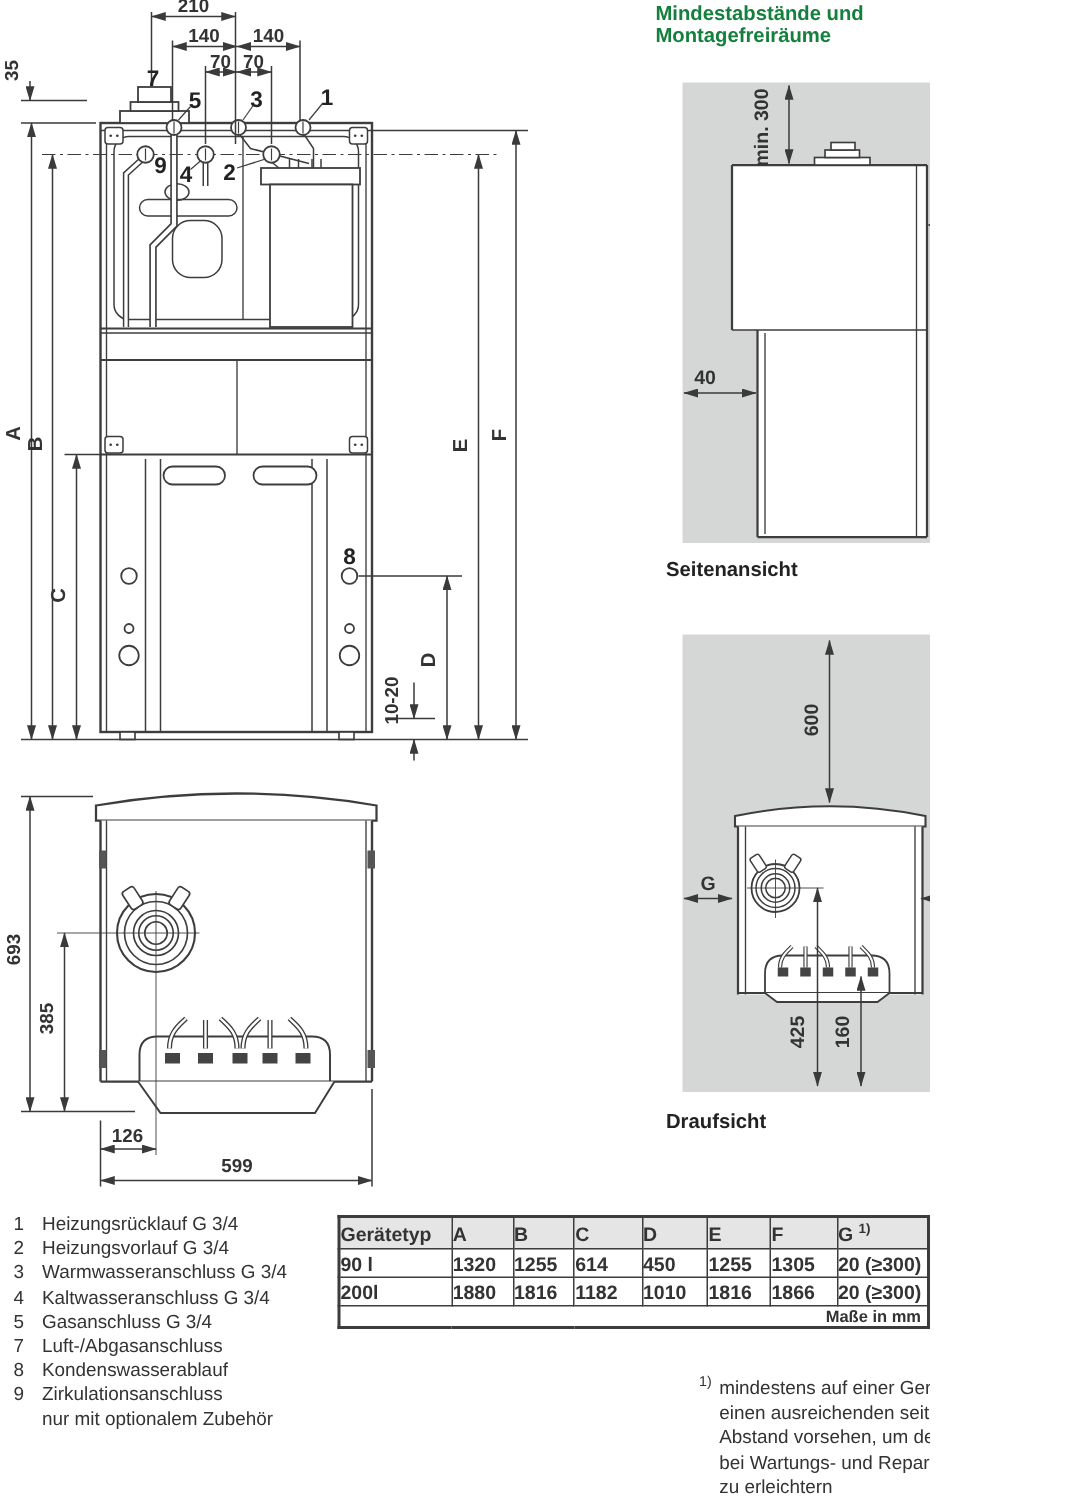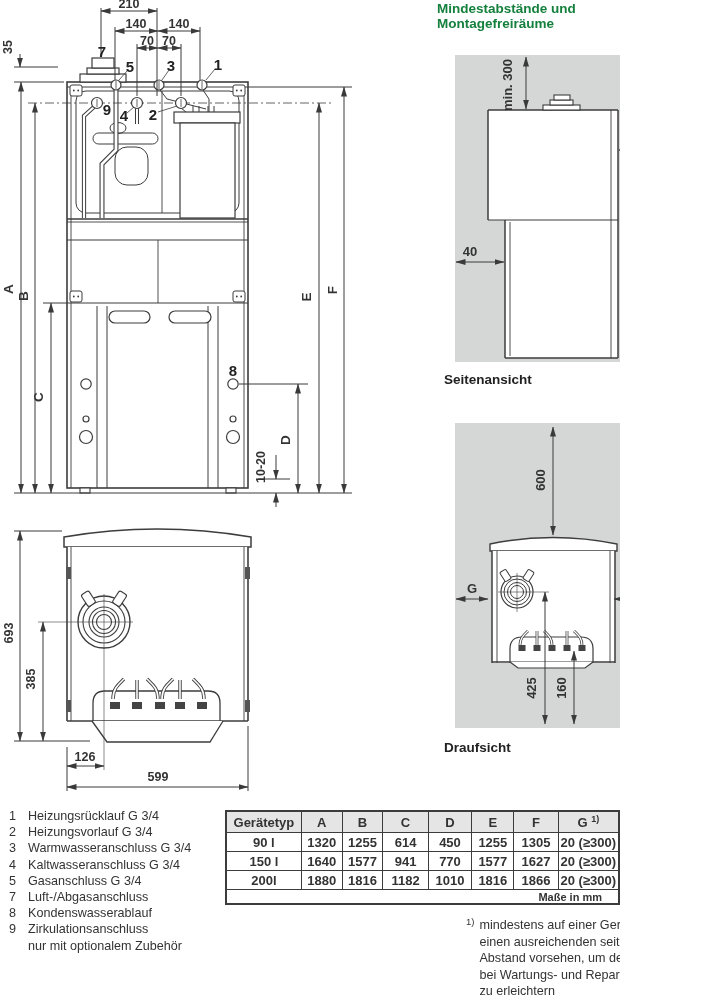--- a/index.html
+++ b/index.html
@@ -15,24 +15,24 @@
   .dl{stroke:#3a3a3a;stroke-width:1;fill:none;}
   .wh{fill:#fff;stroke:#3d3d3d;}
   .rtitle{position:absolute;left:437px;top:1px;font-size:13.5px;font-weight:bold;color:#15803d;}
   .cap{position:absolute;font-size:13.5px;font-weight:bold;color:#222;text-align:center;}
   .cap-side{left:444px;top:372px;}
   .cap-top{left:444px;top:740px;}
   .legend{position:absolute;left:9px;top:808px;font-size:12.6px;color:#333;}
   .legend-row{display:flex;line-height:16.2px;}
   .legend-num{width:10px;margin-right:9px;flex:none;}
   .dtable{position:absolute;left:225px;top:810px;border-collapse:collapse;border:2px solid #3c3c3c;table-layout:fixed;}
-  .dtable th,.dtable td{border:1.2px solid #3c3c3c;font-size:13px;text-align:center;padding:0;color:#333;}
+  .dtable th,.dtable td{border:1.2px solid #3c3c3c;font-size:13px;text-align:left;padding:0;color:#333;}
   .dtable th{background:#e4e5e4;font-weight:bold;height:20px;}
   .dtable td{height:18px;font-weight:bold;}
-  .dtable .note-cell{border:0;border-top:1.2px solid #3c3c3c;text-align:right;font-size:11px;height:13px;padding-right:16px;}
+  .dtable .note-cell{border:0;border-top:1.2px solid #3c3c3c;text-align:right;font-size:11px;height:13px;padding-right:4px;}
   .sup{font-size:9px;vertical-align:super;font-weight:bold;}
   .footnote{position:absolute;left:466px;top:917px;display:flex;font-size:12.6px;color:#333;}
   .fn-marker{font-size:9.5px;margin-right:5px;position:relative;top:-1px;}
   .fn-text{white-space:pre-line;line-height:16.6px;width:245px;}
 </style>
 </head>
 <body>
 
 <div class="page">
 
@@ -411,30 +411,20 @@
       <td>90 l</td>
       <td>1320</td>
       <td>1255</td>
       <td>614</td>
       <td>450</td>
       <td>1255</td>
       <td>1305</td>
       <td>20 (≥300)</td>
     </tr>
     <tr>
-      <td>150 l</td>
-      <td>1640</td>
-      <td>1577</td>
-      <td>941</td>
-      <td>770</td>
-      <td>1577</td>
-      <td>1627</td>
-      <td>20 (≥300)</td>
-    </tr>
-    <tr>
       <td>200l</td>
       <td>1880</td>
       <td>1816</td>
       <td>1182</td>
       <td>1010</td>
       <td>1816</td>
       <td>1866</td>
       <td>20 (≥300)</td>
     </tr>
     <tr>

